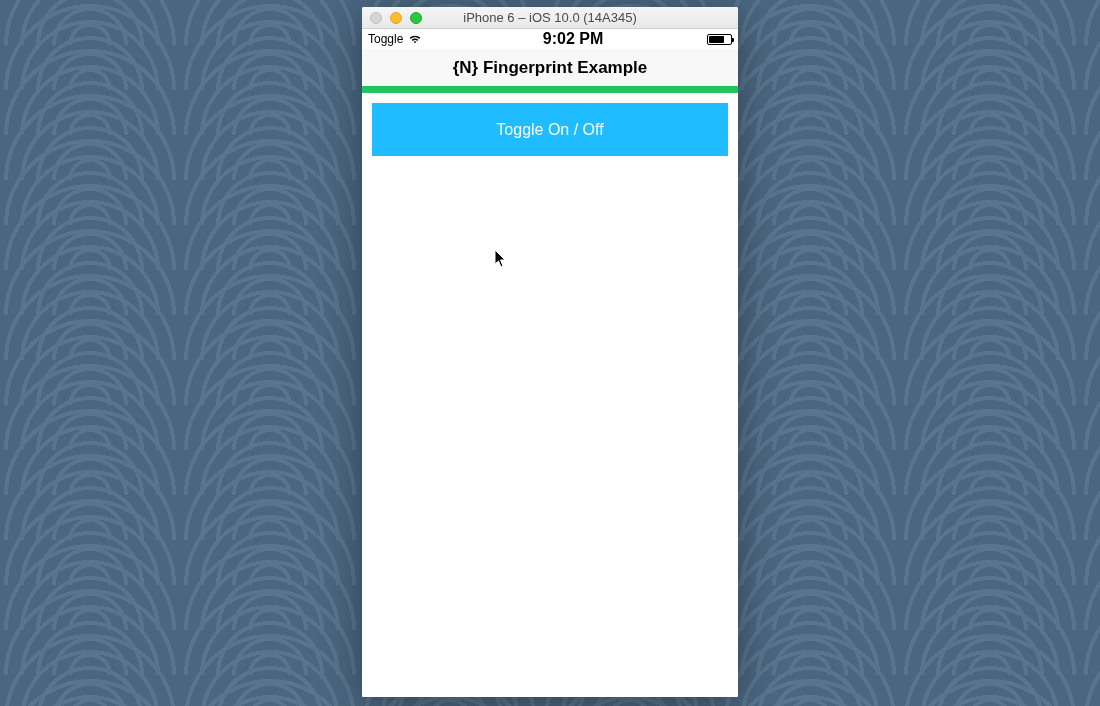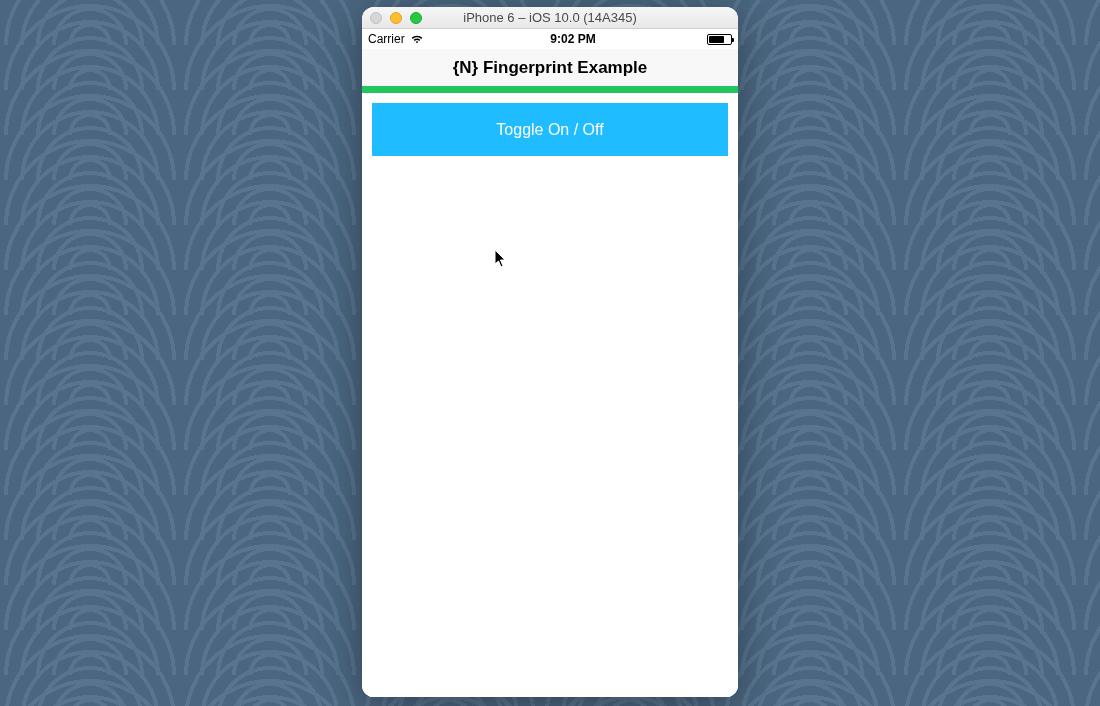--- a/index.html
+++ b/index.html
@@ -28,21 +28,21 @@
     }
     
     
     .simulator-window {
       position: absolute;
       left: 362px;
       top: 7px;
       width: 376px;
       height: 690px;
       background: #fff;
-      border-radius: 12px;
+      border-radius: 2px;
       box-shadow: 0 8px 40px rgba(0,0,0,0.35);
       overflow: hidden;
       display: flex;
       flex-direction: column;
     }
     
     
     .titlebar {
       height: 22px;
       background: linear-gradient(#f6f6f6, #e8e8e8);
@@ -94,21 +94,21 @@
       font-weight: 500;
       color: #000;
       flex-shrink: 0;
     }
     .status-left { display: flex; align-items: center; gap: 5px; }
     .status-center {
       position: absolute;
       left: 0; right: 0;
       text-align: center;
       font-weight: 600;
-      font-size: 12px;
+      font-size: 16px;
       pointer-events: none;
       margin-left: 46px;
     }
     .status-right { display: flex; align-items: center; }
     .carrier { font-size: 12px; }
     
     
     .wifi-icon svg { display: block; }
     
     
@@ -198,21 +198,21 @@
       <div class="traffic-light tl-min"></div>
       <div class="traffic-light tl-max"></div>
     </div>
     <div class="titlebar-title">iPhone 6 – iOS 10.0 (14A345)</div>
   </div>
 
   <div class="device-screen">
 
     <div class="status-bar" style="position:relative;">
       <div class="status-left">
-        <span class="carrier">Carrier</span>
+        <span class="carrier">Toggle</span>
         <span class="wifi-icon">
           <svg width="14" height="10" viewBox="0 0 14 10">
             <path d="M7 9.2 L5.6 7.8 C6.4 7.1 7.6 7.1 8.4 7.8 Z" fill="#000"></path>
             <path d="M3.6 5.8 C5.5 4.1 8.5 4.1 10.4 5.8 L9.3 6.9 C8 5.8 6 5.8 4.7 6.9 Z" fill="#000"></path>
             <path d="M1.6 3.8 C4.6 1.1 9.4 1.1 12.4 3.8 L11.3 4.9 C8.9 2.8 5.1 2.8 2.7 4.9 Z" fill="#000"></path>
           </svg>
         </span>
       </div>
       <div class="status-center">9:02 PM</div>
       <div class="status-right">

